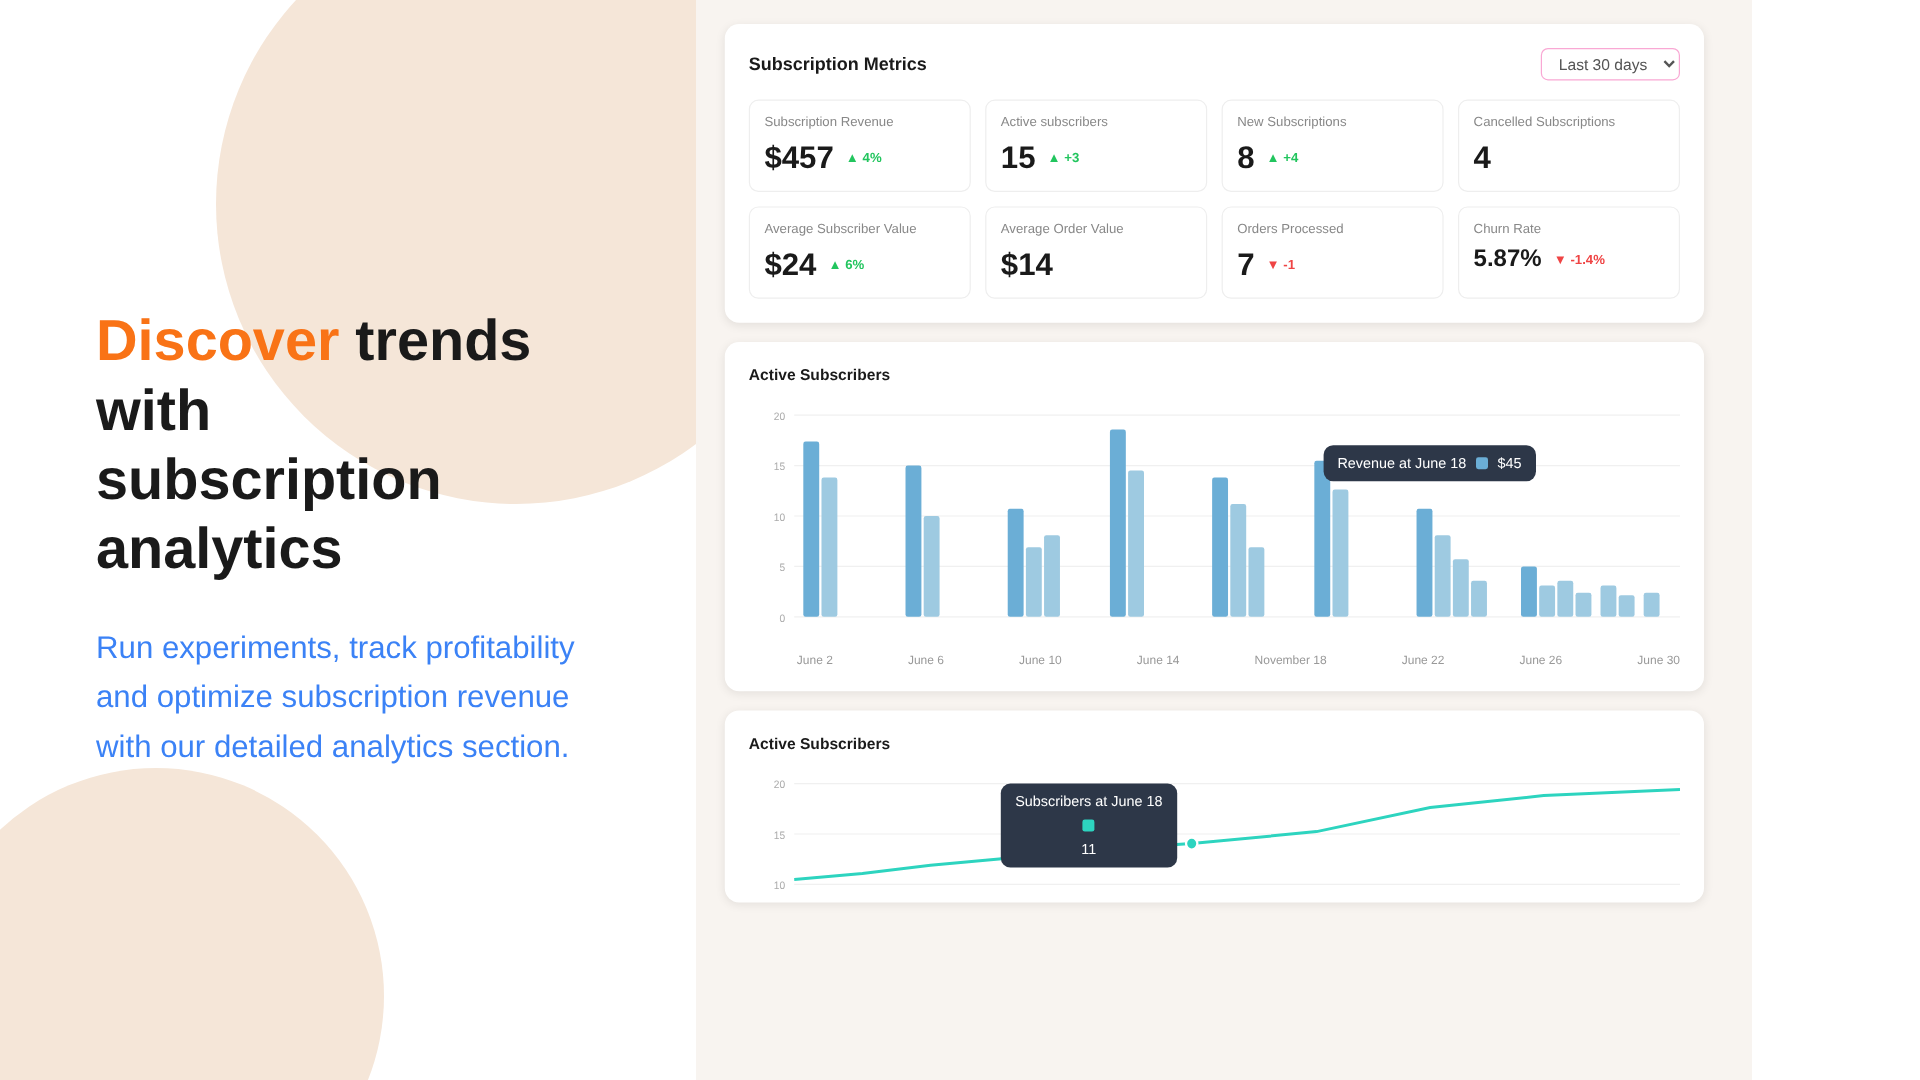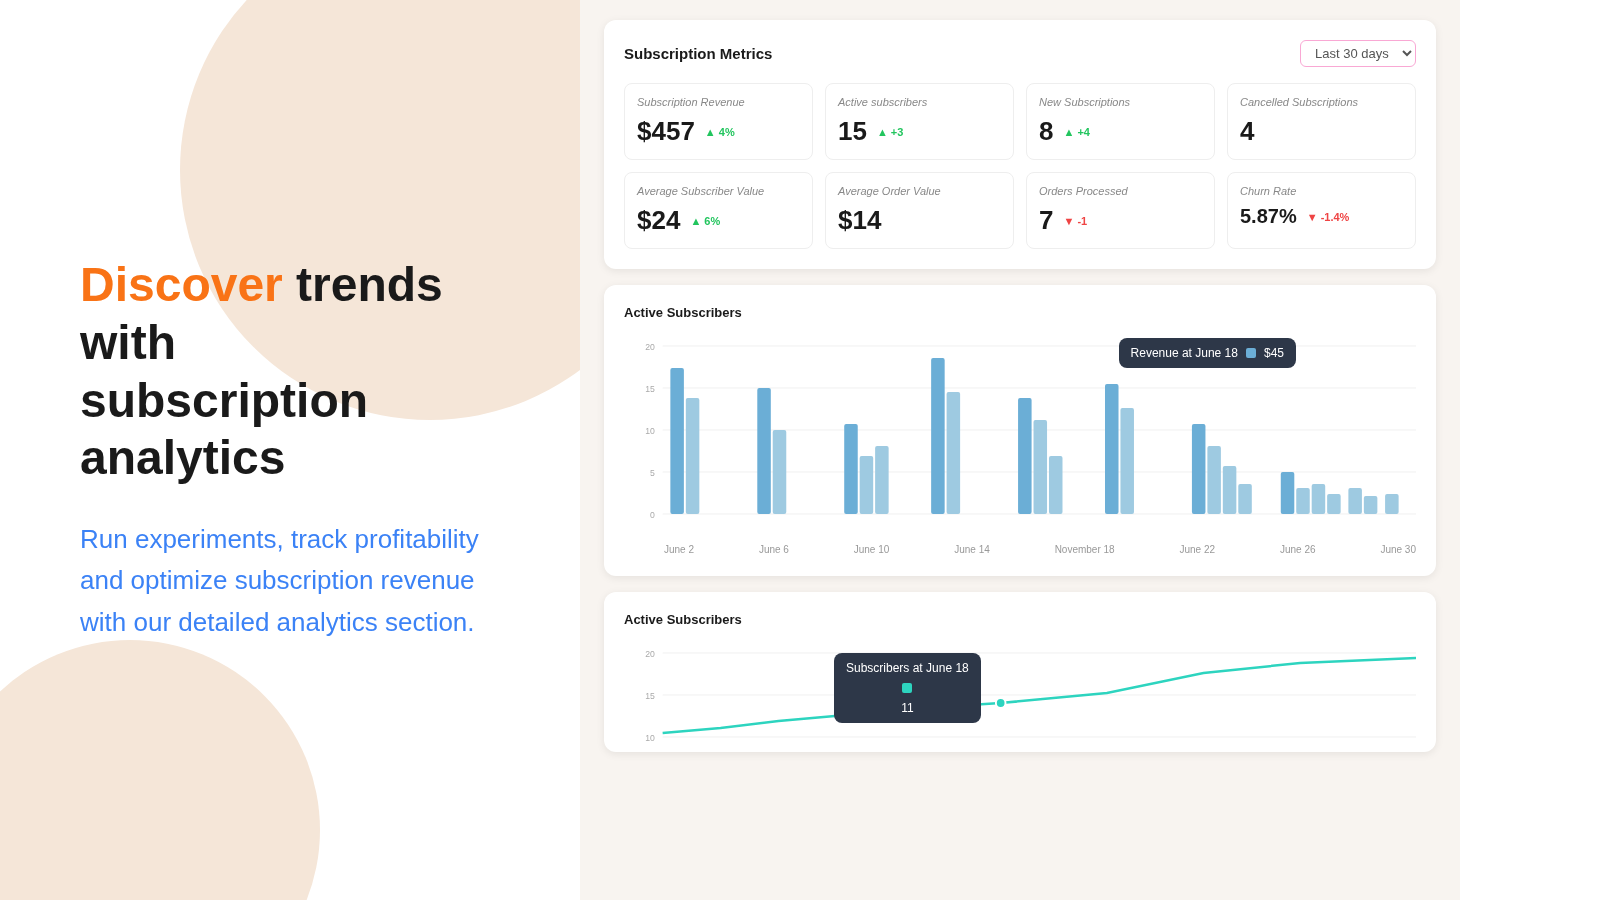--- a/index.html
+++ b/index.html
@@ -67,21 +67,21 @@
     }
 
     
     .right-panel {
       width: 880px;
       height: 900px;
       background: #f8f4f0;
       overflow: hidden;
       display: flex;
       align-items: flex-start;
-      padding: 20px 0 0 0;
+      padding: 20px 16px 0 0;
     }
 
     
     .dashboard {
       width: 100%;
       padding: 0 24px;
     }
 
     .metrics-card {
       background: #fff;
@@ -119,21 +119,20 @@
     }
     .metric-item {
       padding: 12px;
       border-radius: 8px;
       border: 1px solid #eee;
     }
     .metric-label {
       font-size: 11px;
       color: #888;
       margin-bottom: 8px;
-      font-style: italic;
     }
     .metric-value-row {
       display: flex;
       align-items: center;
       gap: 10px;
     }
     .metric-value {
       font-size: 26px;
       font-weight: 700;
       color: #1a1a1a;
@@ -184,21 +183,21 @@
 
     
     .tooltip-bar {
       position: absolute;
       background: #2d3748;
       color: #fff;
       border-radius: 8px;
       padding: 8px 12px;
       font-size: 12px;
       right: 120px;
-      top: 2px;
+      top: 35px;
       display: flex;
       align-items: center;
       gap: 8px;
       white-space: nowrap;
       z-index: 10;
     }
     .tooltip-dot-blue {
       width: 10px;
       height: 10px;
       background: #6baed6;

